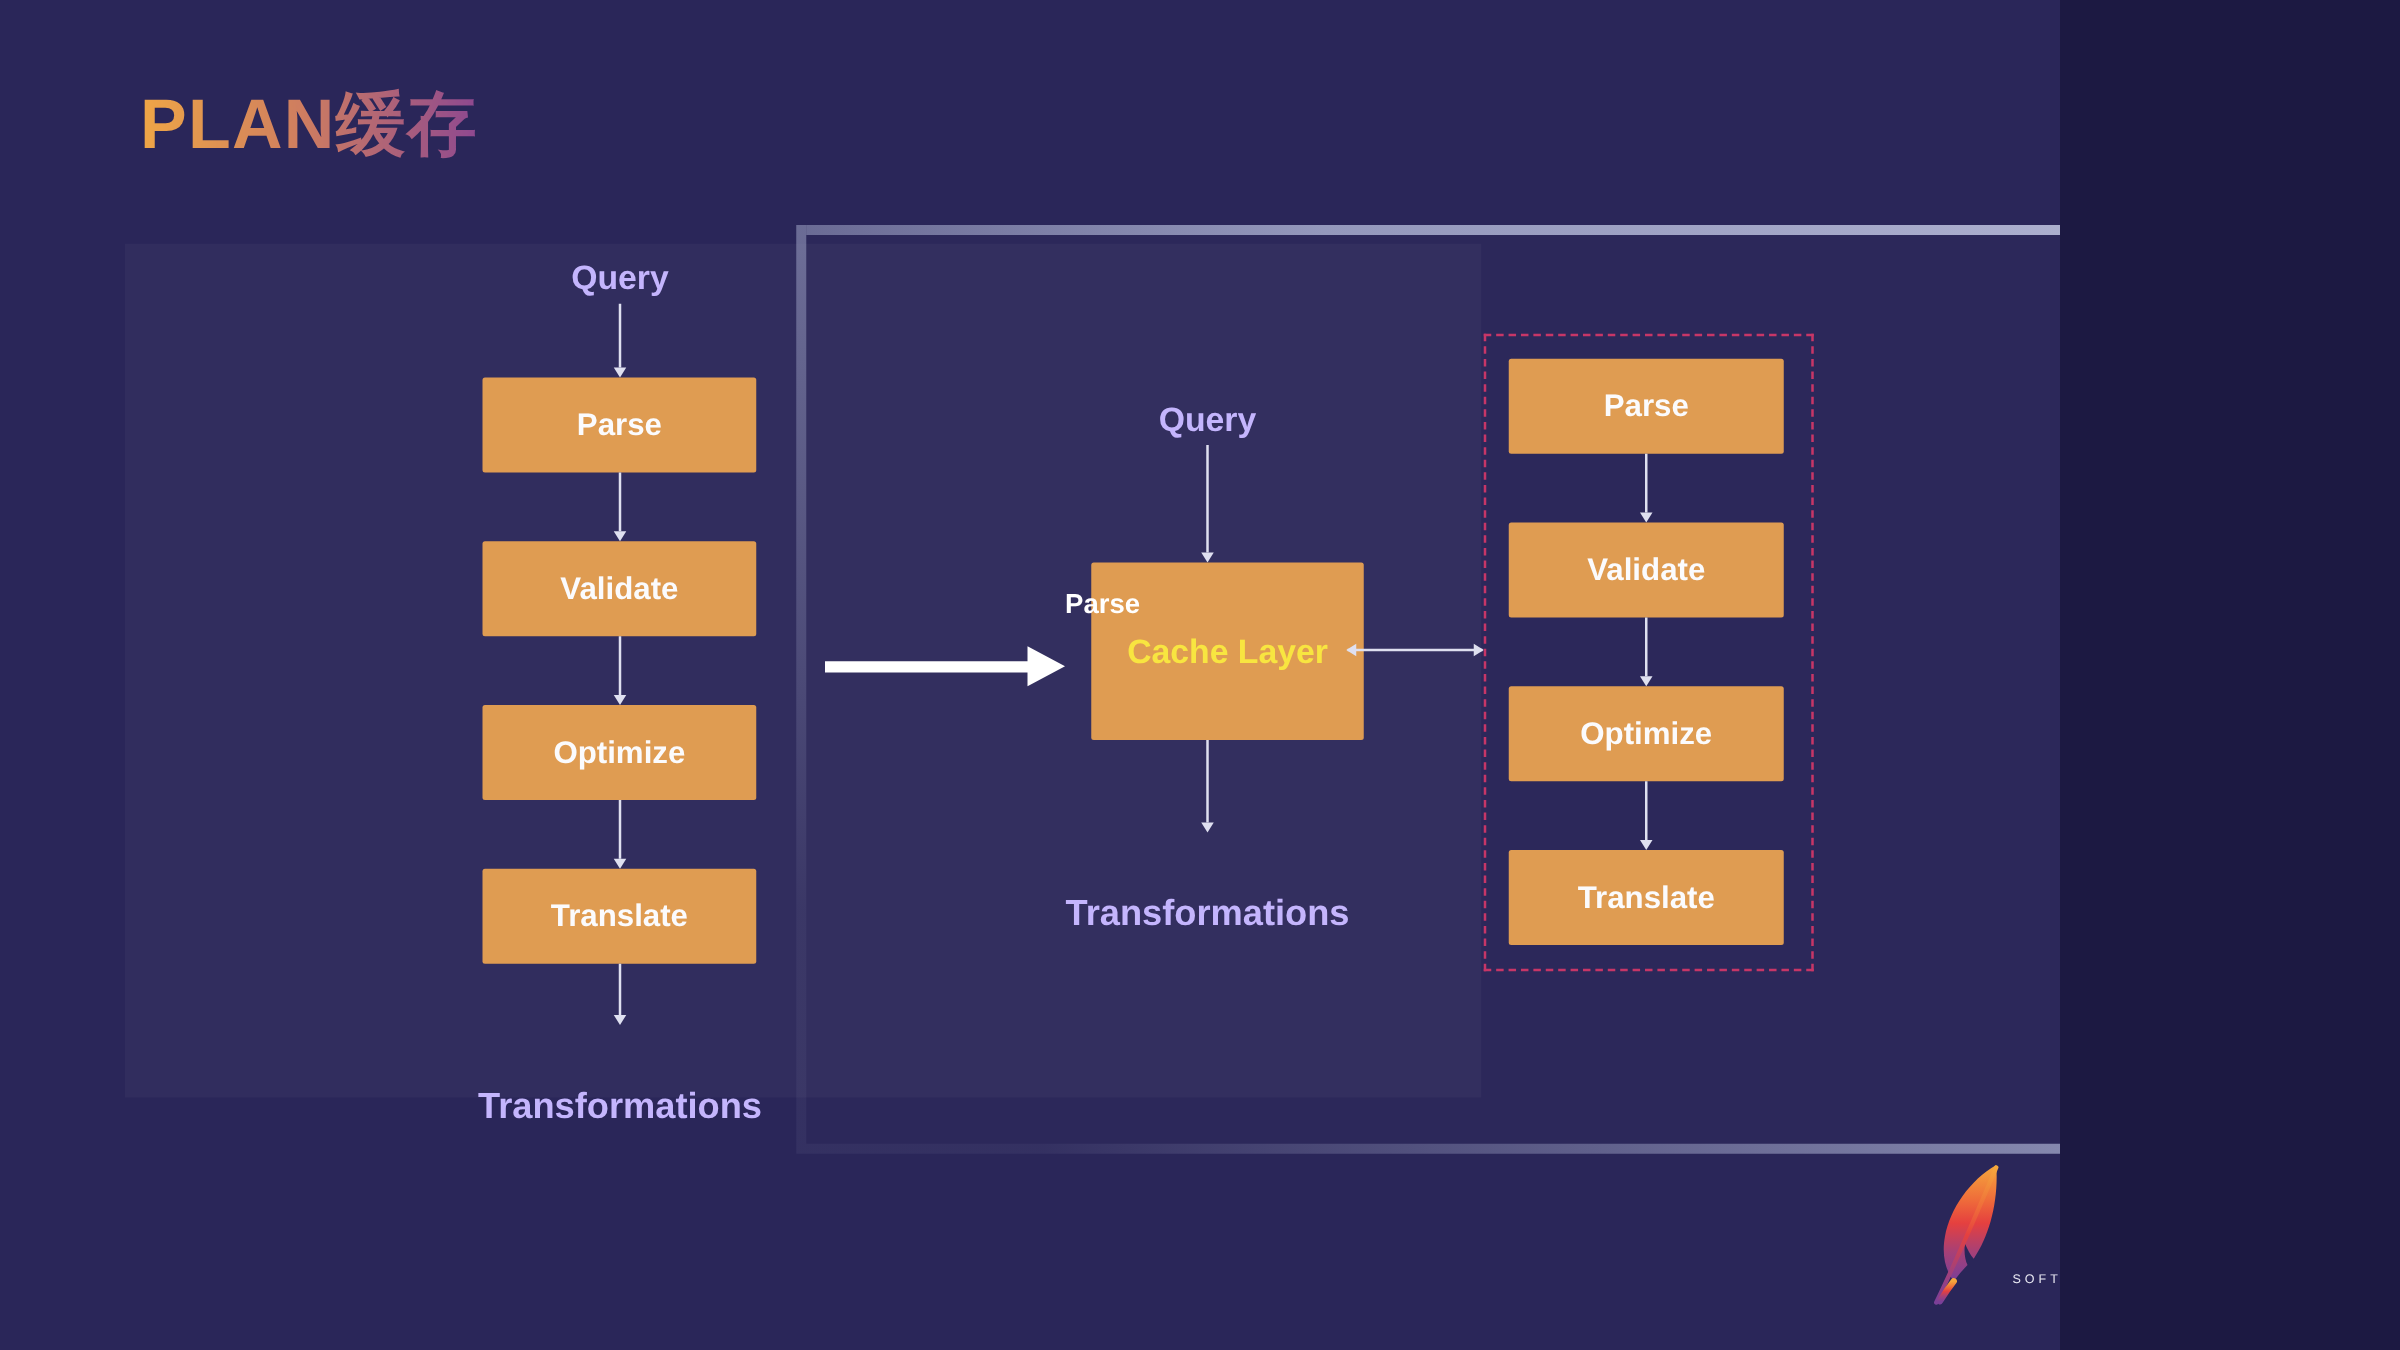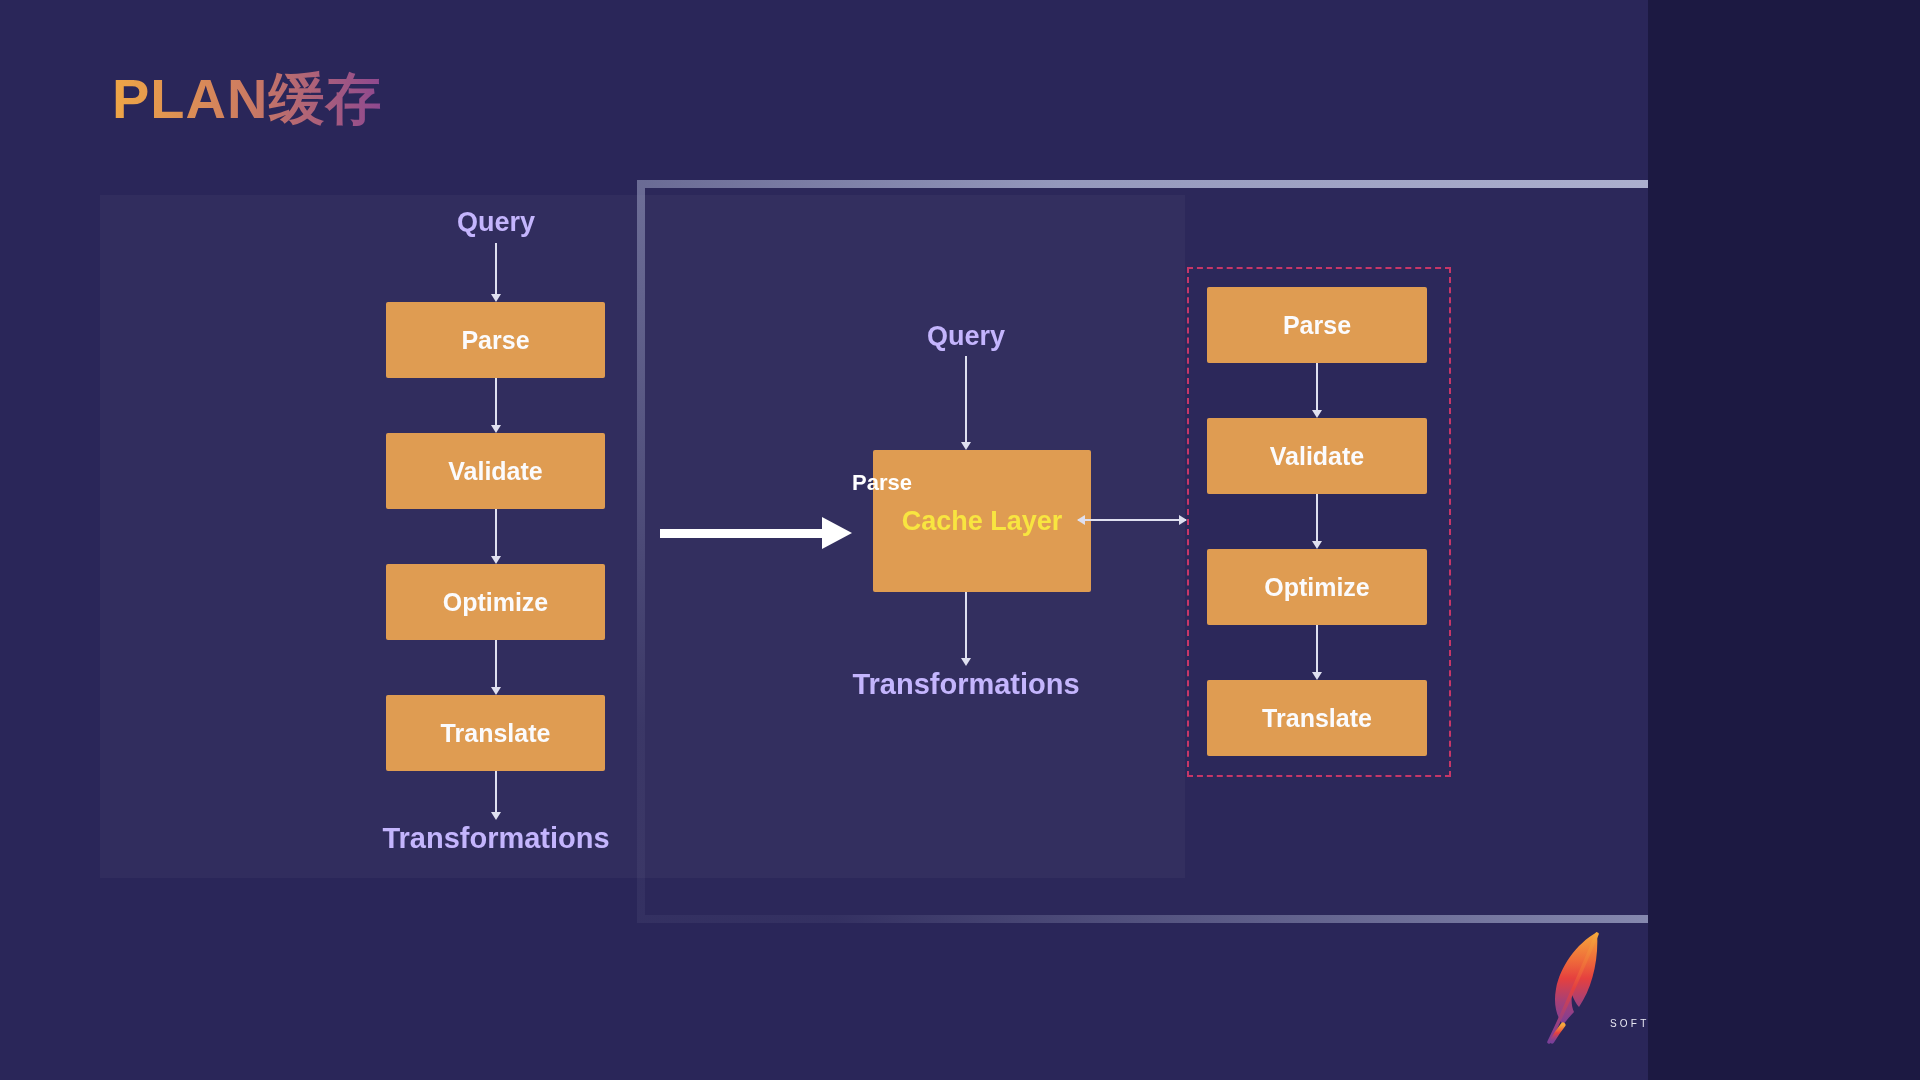--- a/index.html
+++ b/index.html
@@ -24,21 +24,21 @@
     position:absolute;left:112px;top:62px;margin:0;
     font-size:56px;font-weight:700;letter-spacing:1px;
     background:linear-gradient(90deg,#EFA646 0%,#CE7D60 48%,#8E4890 100%);
     -webkit-background-clip:text;background-clip:text;
     color:transparent;
   }
   .flow-label{
     position:absolute;color:#c4b5fd;font-weight:700;font-size:27px;
     transform:translateX(-50%);white-space:nowrap;
   }
-  .flow-label.big{font-size:29px;}
+  .flow-label.big{font-size:29px;margin-top:47px;}
   .box{
     position:absolute;width:219px;height:76px;
     background:#DF9C52;border-radius:2px;
     display:flex;align-items:center;justify-content:center;
     color:#FBFBFD;font-size:25px;font-weight:700;
   }
   .cache-box{
     position:absolute;left:857px;top:450px;width:218px;height:142px;
     background:#DF9C52;border-radius:2px;
     display:flex;align-items:center;justify-content:center;

